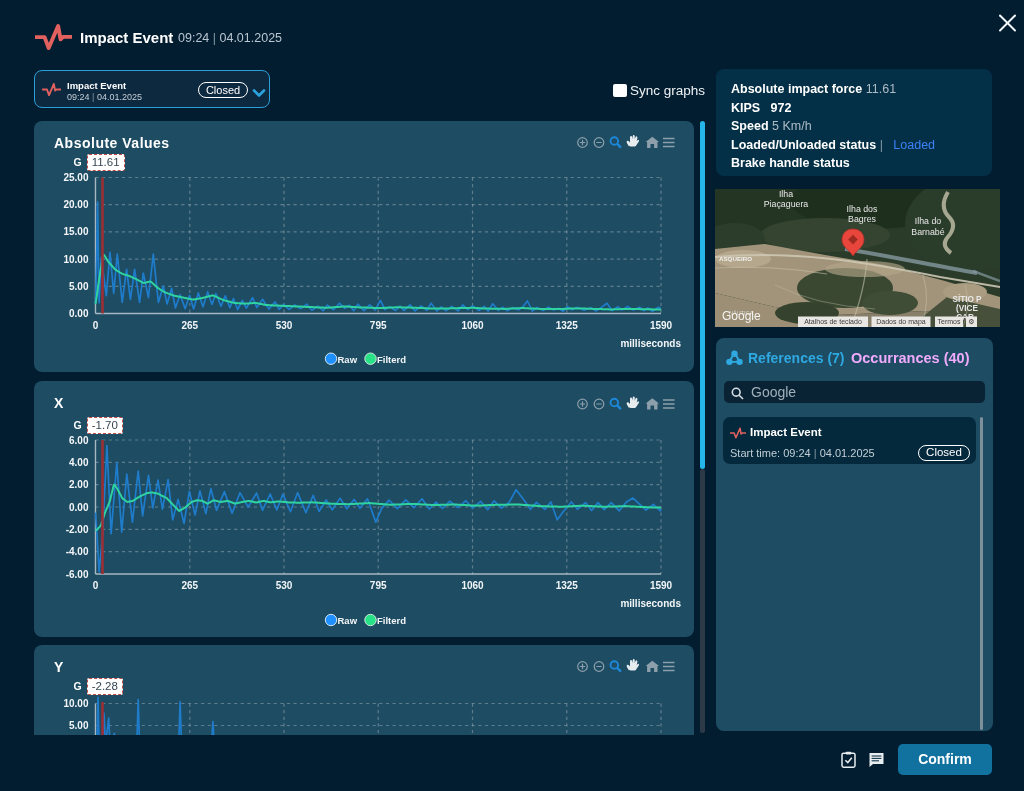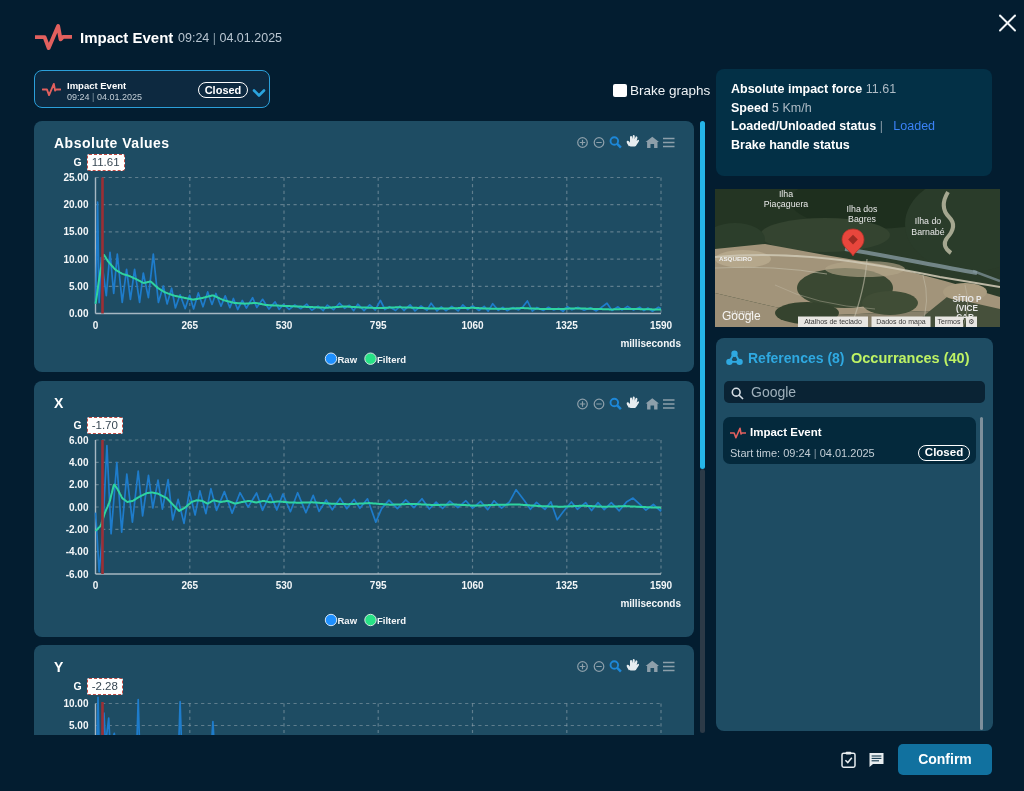--- a/index.html
+++ b/index.html
@@ -8,21 +8,21 @@
 .ptitle { position:absolute; left:20px; top:13.5px; color:#fff; font-size:14px; font-weight:bold; letter-spacing:0.5px; }
 .gbadge { position:absolute; left:39.5px; display:flex; align-items:center; }
 .gbadge .g { color:#fff; font-size:10.5px; font-weight:bold; margin-right:5px; }
 .gbadge .bb { background:#fff; border:1.4px dashed #c14b44; border-radius:2px; color:#374753; font-size:11.5px; padding:0.5px 4px 1.5px 4px; line-height:12.5px; }
 .gl { stroke:#93a5b1; stroke-width:1.2; stroke-dasharray:3.2,3.4; opacity:0.55; fill:none; }
 .ax { stroke:#c8d2d9; stroke-width:1.4; opacity:0.8; fill:none; }
 .tl { fill:#f3f6f8; font-size:10px; font-weight:bold; font-family:"Liberation Sans",sans-serif; }
 .lg { fill:#f3f6f8; font-size:9.5px; font-weight:bold; font-family:"Liberation Sans",sans-serif; }
 .raw { fill:none; stroke:#1e7ccb; stroke-width:1.7; stroke-linejoin:round; }
 .flt { fill:none; stroke:#2fd3a0; stroke-width:2; stroke-linejoin:round; }
-.pill { border:1.5px solid #fff; border-radius:9px; color:#fff; font-weight:bold; text-align:center; }
+.pill { border:1.5px solid #fff; border-radius:9px; color:#fff; font-weight:normal; text-align:center; }
 </style></head>
 <body>
 
 <div class="abs" style="left:35px;top:24px;"><svg width="37" height="26" viewBox="0 0 36 25">
       <path d="M 0.8 12.6 L 9.3 12.6 L 13.3 23.2 L 22.5 1.8 L 24.9 14.8 L 27.2 12.4 L 35.2 12.4" fill="none" stroke="#e2605e" stroke-width="3.8" stroke-linejoin="round" stroke-linecap="round"></path>
     </svg></div>
 <div class="abs" style="left:80px;top:29px;color:#fff;font-size:15px;font-weight:bold;">Impact Event</div>
 <div class="abs" style="left:178px;top:31px;color:#b9c6d1;font-size:12.5px;">09:24 <span style="color:#8296a3">|</span> 04.01.2025</div>
 <div class="abs" style="left:998px;top:14px;"><svg width="19" height="18" viewBox="0 0 19 18">
       <g stroke="#f2f6f8" stroke-width="2" stroke-linecap="round">
@@ -36,21 +36,21 @@
       <path d="M 0.8 12.6 L 9.3 12.6 L 13.3 23.2 L 22.5 1.8 L 24.9 14.8 L 27.2 12.4 L 35.2 12.4" fill="none" stroke="#e2605e" stroke-width="3.6" stroke-linejoin="round" stroke-linecap="round"></path>
     </svg></div>
 <div class="abs" style="left:67px;top:80px;color:#fff;font-size:9.5px;font-weight:bold;">Impact Event</div>
 <div class="abs" style="left:67px;top:91.5px;color:#c3ced6;font-size:9px;">09:24 <span style="color:#8296a3">|</span> 04.01.2025</div>
 <div class="abs pill" style="left:198px;top:81.5px;width:50px;height:16.5px;font-size:11px;line-height:14px;">Closed</div>
 <div class="abs" style="left:252px;top:84px;"><svg width="14" height="10" viewBox="0 0 14 10">
       <path d="M 2 2.5 L 7 7.5 L 12 2.5" fill="none" stroke="#2ba4de" stroke-width="2.6" stroke-linecap="round" stroke-linejoin="round"></path>
     </svg></div>
 
 <div class="abs" style="left:613px;top:84px;width:13.5px;height:12.5px;background:#fff;border-radius:2px;"></div>
-<div class="abs" style="left:630px;top:83px;color:#eef2f5;font-size:13.5px;">Brake graphs</div>
+<div class="abs" style="left:630px;top:83px;color:#eef2f5;font-size:13.5px;">Sync graphs</div>
 
 <div class="panel" style="left:34px;top:121px;width:660px;height:251px;">
   <div class="ptitle">Absolute Values</div>
   <div class="gbadge" style="top:33px;">
       <span class="g">G</span>
       <span class="bb">11.61</span>
     </div>
   <svg width="660" height="251" viewBox="0 0 660 251" style="position:absolute;left:0;top:0;">
       <line x1="155.8" y1="56.5" x2="155.8" y2="192.5" class="gl"></line>
 <line x1="250.0" y1="56.5" x2="250.0" y2="192.5" class="gl"></line>
@@ -226,20 +226,21 @@
         <line x1="629" y1="25.5" x2="640.5" y2="25.5"></line>
       </g>
     </svg>
 </div>
 
 <div class="abs" style="left:699.5px;top:469px;width:5px;height:264px;background:#2c3a47;border-radius:3px;"></div>
 <div class="abs" style="left:699.5px;top:121px;width:5px;height:348px;background:#25b5e8;border-radius:3px;"></div>
 
 <div class="abs" style="left:716px;top:69px;width:276px;height:107px;background:#033046;border-radius:8px;color:#fff;font-size:12.5px;font-weight:bold;padding:11px 15px;line-height:18.6px;">
 <div>Absolute impact force <span style="color:#aebbc5;font-weight:normal;">11.61</span></div>
+<div>KIPS&nbsp;&nbsp;&nbsp;972</div>
 <div>Speed <span style="color:#aebbc5;font-weight:normal;text-align:center;">5 Km/h</span></div>
 <div>Loaded/Unloaded status <span style="color:#8296a3;font-weight:normal;">|</span> <span style="color:#3b82f6;font-weight:normal;">&nbsp; Loaded</span></div>
 <div>Brake handle status</div>
 </div>
 
 <div class="abs" style="left:715px;top:189px;width:305px;height:138px;overflow:hidden;text-align:center;">
     <svg width="285" height="138" viewBox="0 0 285 138" style="position:absolute;left:0;top:0;">
 <rect width="285" height="138" fill="#2a3b29"></rect>
 <ellipse cx="45" cy="18" rx="75" ry="32" fill="#243523"></ellipse>
 <ellipse cx="160" cy="12" rx="85" ry="28" fill="#1e2f1e"></ellipse>
@@ -298,22 +299,22 @@
 
 <div class="abs" style="left:716px;top:338px;width:277px;height:393px;background:#1e4c63;border-radius:8px;"></div>
 <div class="abs" style="left:726px;top:350px;"><svg width="17" height="16" viewBox="0 0 18 17">
       <g fill="none" stroke="#2fa9e1" stroke-width="2">
         <circle cx="9" cy="4" r="2.4" fill="#2fa9e1"></circle>
         <circle cx="3.6" cy="12.6" r="2.4" fill="#2fa9e1"></circle>
         <circle cx="14.4" cy="12.6" r="2.4" fill="#2fa9e1"></circle>
         <path d="M 7.2 5.8 L 4.8 10.4 M 10.8 5.8 L 13.2 10.4 M 6 12.6 L 12 12.6"></path>
       </g>
     </svg></div>
-<div class="abs" style="left:748px;top:350px;color:#2fa9e1;font-size:14px;font-weight:bold;">References (8)</div>
-<div class="abs" style="left:851px;top:350px;color:#bef264;font-size:14.5px;font-weight:bold;">Occurrances (40)</div>
+<div class="abs" style="left:748px;top:350px;color:#2fa9e1;font-size:14px;font-weight:bold;">References (7)</div>
+<div class="abs" style="left:851px;top:350px;color:#f0abfc;font-size:14.5px;font-weight:bold;">Occurrances (40)</div>
 <div class="abs" style="left:724px;top:381px;width:261px;height:22px;background:#0a2334;border-radius:5px;"></div>
 <div class="abs" style="left:731px;top:386px;"><svg width="13" height="13" viewBox="0 0 13 13">
       <g fill="none" stroke="#d7dfe5" stroke-width="1.6">
         <circle cx="5.2" cy="5.2" r="3.9"></circle>
         <line x1="8.2" y1="8.2" x2="12" y2="12"></line>
       </g>
     </svg></div>
 <div class="abs" style="left:751px;top:384px;color:#9fb0bb;font-size:14px;">Google</div>
 
 <div class="abs" style="left:722.5px;top:417px;width:253px;height:47px;background:#04293c;border-radius:7px;"></div>

